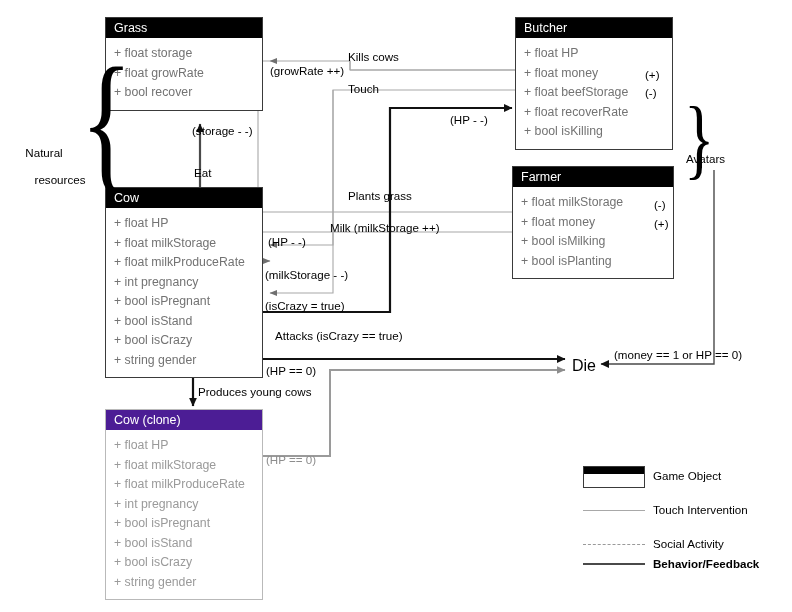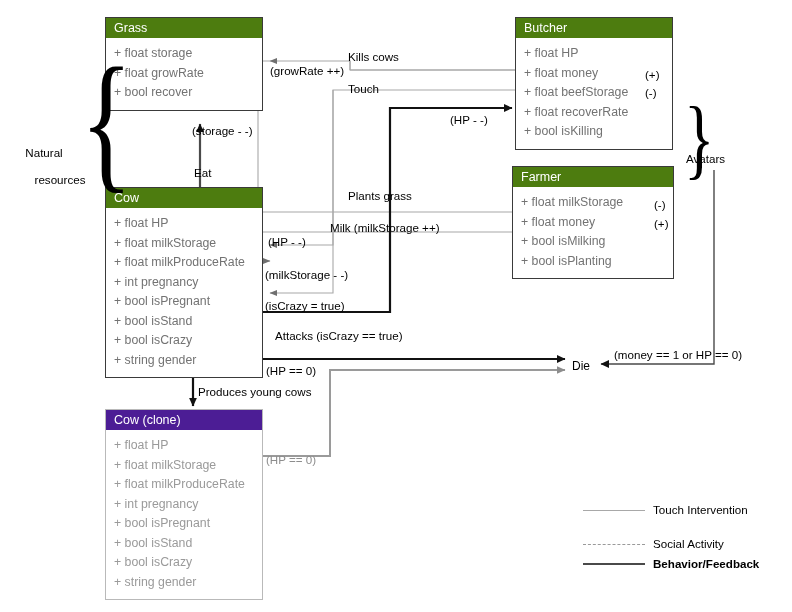--- a/index.html
+++ b/index.html
@@ -26,21 +26,21 @@
   }
 
   
   .gobox {
     position: absolute;
     background: #ffffff;
     border: 1px solid #3a3a3a;
     box-sizing: border-box;
   }
   .gobox .hdr {
-    background: #4d7c0f;
+    background: #000000;
     color: #ffffff;
     font-size: 12.5px;
     line-height: 20px;
     height: 20px;
     padding: 0 8px;
     box-sizing: border-box;
     white-space: nowrap;
   }
   .gobox .attrs {
     padding: 6px 0 7px 0;
@@ -283,31 +283,39 @@
   <div class="lbl" style="left:275px; top:329px;">Attacks (isCrazy == true)</div>
 
   <div class="lbl" style="left:266px; top:364px;">(HP == 0)</div>
 
   <div class="lbl" style="left:198px; top:385px;">Produces young cows</div>
 
   <div class="lbl grey" style="left:266px; top:453px;">(HP == 0)</div>
 
   <div class="lbl" style="left:614px; top:348px;">(money == 1 or HP == 0)</div>
 
-  <div class="lbl" style="left:572px; top:359px; font-size:12px;">Die</div>
+  <div class="lbl" style="left:572px; top:359px; font-size:16px;">Die</div>
 
   <div class="brace" style="left:70px; top:46px; font-size:152px; transform:scaleX(0.72);">{</div>
   <div class="lbl two center" style="left:14px; top:145px; width:60px;">Natural</div>
   <div class="lbl two center" style="left:30px; top:160px; width:60px;margin-top:12px;">resources</div>
 
   <div class="brace" style="left:678px; top:95px; font-size:88px; transform:scaleX(0.72);">}</div>
   <div class="lbl" style="left:686px; top:152px;">Avatars</div>
 
   <div id="legend">
 
+    <div class="lg-row" style="top:0px;">
+      <div class="lg-swatch">
+        <div class="sw-box">
+            <div class="cap"></div>
+          </div>
+      </div>
+      <div class="lg-text">Game Object</div>
+    </div>
 
     <div class="lg-row" style="top:34px;">
       <div class="lg-swatch">
         <div class="sw-line"></div>
       </div>
       <div class="lg-text">Touch Intervention</div>
     </div>
 
     <div class="lg-row" style="top:68px;">
       <div class="lg-swatch">

